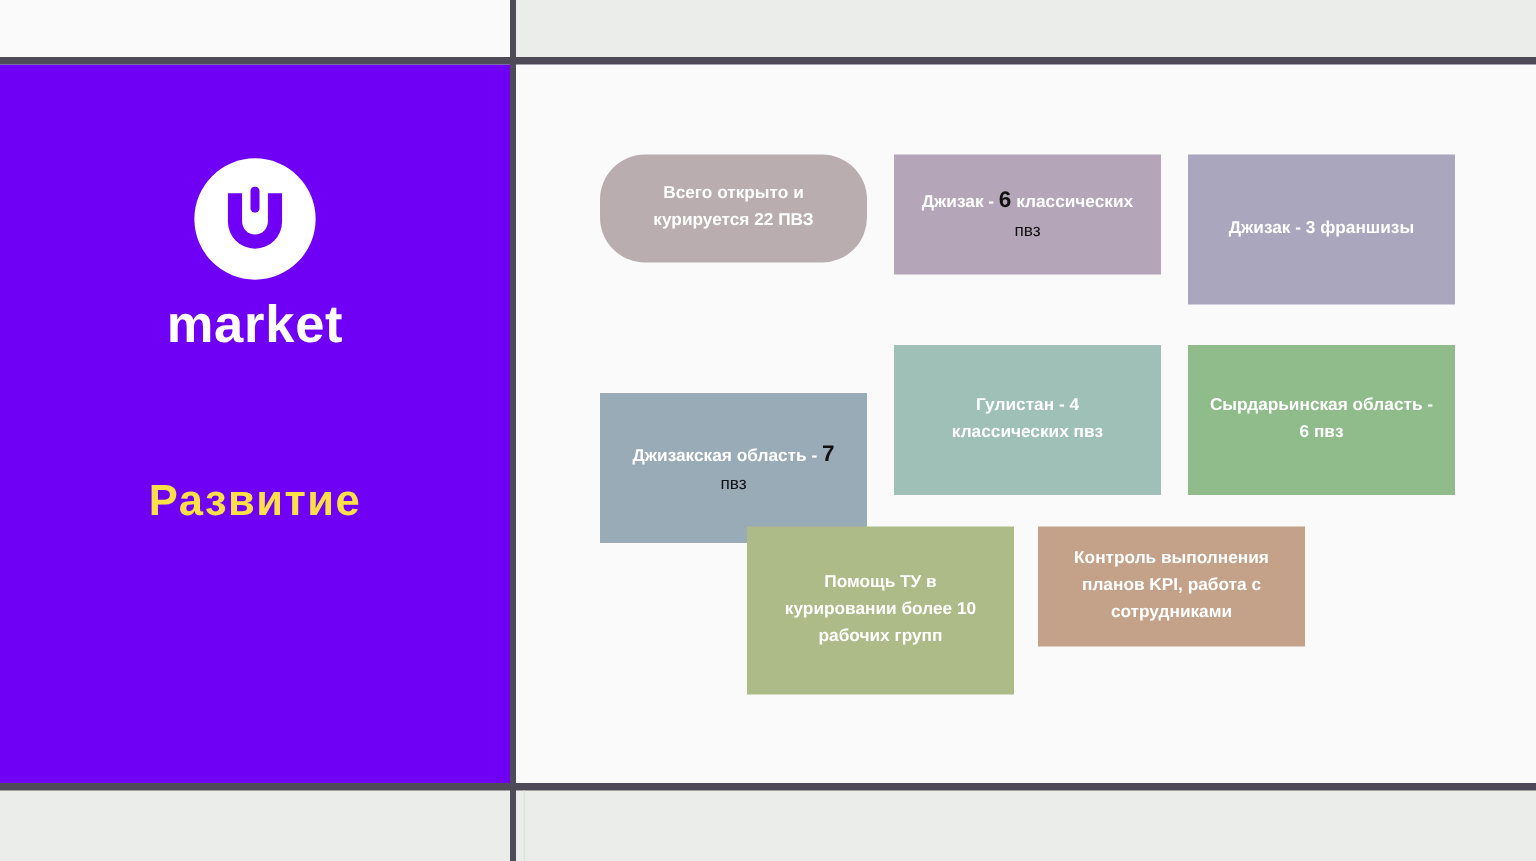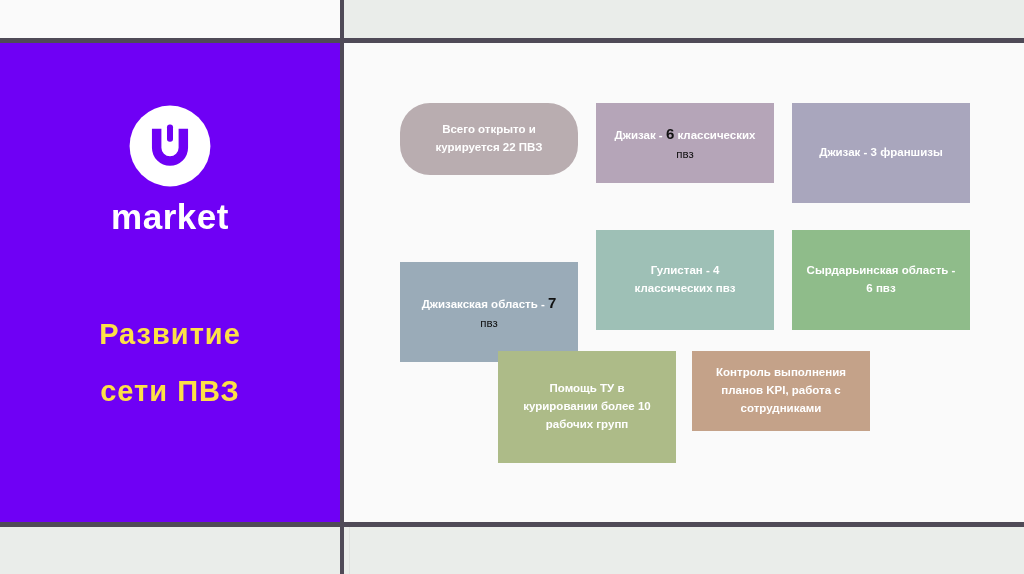--- a/index.html
+++ b/index.html
@@ -175,21 +175,20 @@
       <svg class="logo-mark" viewBox="0 0 100 100" aria-hidden="true">
         <circle cx="50" cy="50" r="47" fill="#ffffff"></circle>
         <path d="M29 30 L29 52 A21 21 0 0 0 71 52 L71 30 L60 30 L60 52 A10 10 0 0 1 40 52 L40 30 Z" fill="#6f00f5"></path>
         <rect x="46.5" y="25" width="7" height="20" rx="3.2" fill="#6f00f5"></rect>
       </svg>
       <div class="logo-wordmark">market</div>
     </div>
 
     <div class="panel-title">
       <span class="title-line">Развитие</span>
-      <span class="title-line">сети ПВЗ</span>
     </div>
   </div>
 
   <div class="content-area">
 
     <div class="tile tile-r1c1" style="background: rgb(185, 173, 176);">
       <span class="tile-text">
         <span>Всего открыто и</span><br>
         <span>курируется 22 ПВЗ</span>
       </span>

